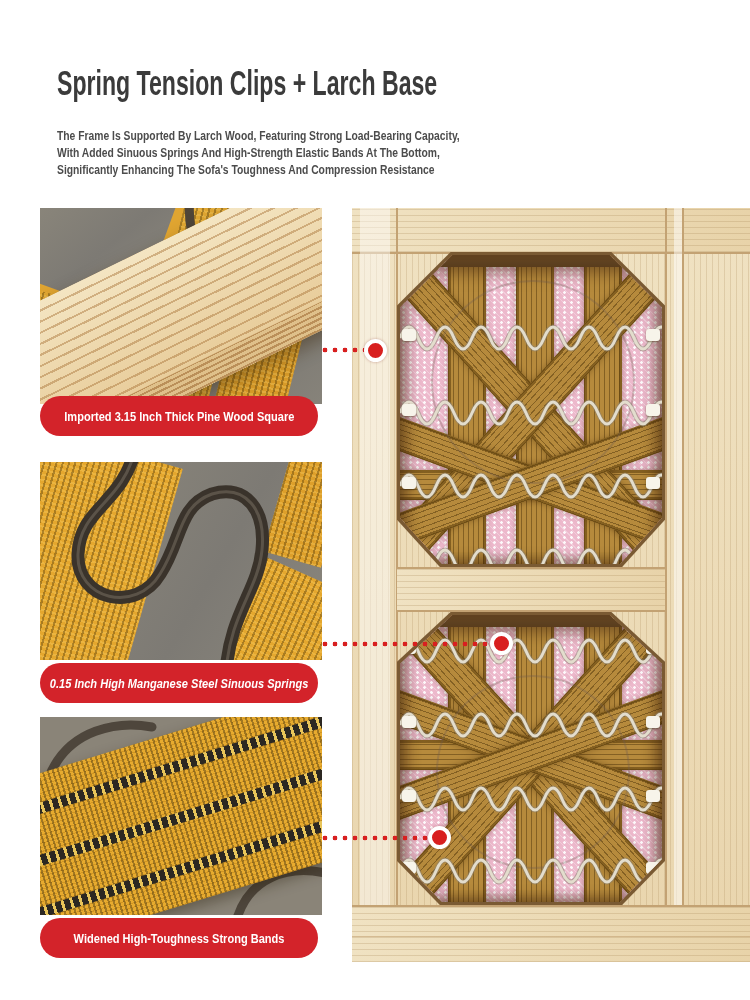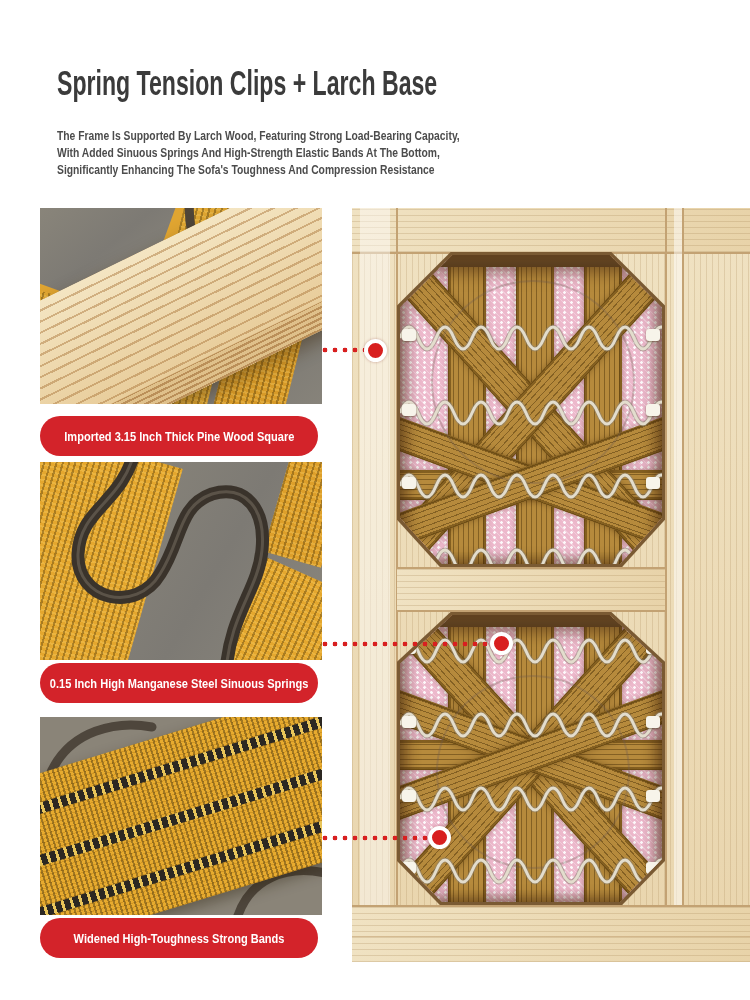--- a/index.html
+++ b/index.html
@@ -116,41 +116,41 @@
     <div style="position:absolute;left:-20px;top:90px;width:80px;height:130px;transform:rotate(14deg);background:#e2a832;">
         <div class="webbing-tex"></div>
       </div>
     <svg class="spring-svg" viewBox="0 0 282 196">
       <path d="M150,-10 C145,40 170,55 185,30 M210,-15 C205,45 235,60 250,30 M255,60 C240,95 268,120 282,100 M20,150 C40,185 10,205 -5,185" stroke="#4f4538" stroke-width="9" fill="none" stroke-linecap="round"></path>
     </svg>
     <div class="pine-beam">
       <div class="pine-beam-edge"></div>
     </div>
   </div>
-  <div class="feature-pill" style="top:416px;">
+  <div class="feature-pill" style="top:396px;">
     <span class="pill-text">Imported 3.15 Inch Thick Pine Wood Square</span>
   </div>
 
   <div class="feature-photo" style="top:462px;height:198px;">
     <div class="gray-steel" style="position:absolute;inset:0;"></div>
     <div style="position:absolute;left:-50px;top:-20px;width:160px;height:260px;transform:rotate(16deg);background:#e4a72e;">
         <div class="webbing-tex"></div>
       </div>
     <div style="position:absolute;right:-60px;top:120px;width:150px;height:140px;transform:rotate(24deg);background:#e4a72e;">
         <div class="webbing-tex"></div>
       </div>
     <div style="position:absolute;right:-18px;top:-30px;width:60px;height:130px;transform:rotate(16deg);background:#dé9f2a;background-color:#dd9f2a;">
         <div class="webbing-tex"></div>
       </div>
     <svg class="spring-svg" viewBox="0 0 282 198">
       <path d="M95,-12 C82,42 40,46 38,92 C36,138 96,152 120,112 C142,78 138,44 172,32 C206,22 226,48 222,88 C218,128 190,152 186,210" stroke="#3a332b" stroke-width="13" fill="none" stroke-linecap="round"></path>
       <path d="M95,-12 C82,42 40,46 38,92 C36,138 96,152 120,112 C142,78 138,44 172,32 C206,22 226,48 222,88 C218,128 190,152 186,210" stroke="#6a6156" stroke-width="3" fill="none" stroke-linecap="round" opacity="0.7"></path>
     </svg>
   </div>
-  <div class="feature-pill" style="top:663px;">
+  <div class="feature-pill" style="top:663px;font-style:italic;">
     <span class="pill-text">0.15 Inch High Manganese Steel Sinuous Springs</span>
   </div>
 
   <div class="feature-photo" style="top:717px;height:198px;background:#8a8478;">
     <svg class="spring-svg" viewBox="0 0 282 198">
       <path d="M8,62 C28,10 80,4 112,10 M196,205 C208,160 248,148 285,156" stroke="#4e463c" stroke-width="9" fill="none" stroke-linecap="round"></path>
     </svg>
     <div class="big-band">
       <div class="band-stripe" style="top:28px;"></div>
       <div class="band-stripe" style="top:78px;"></div>

